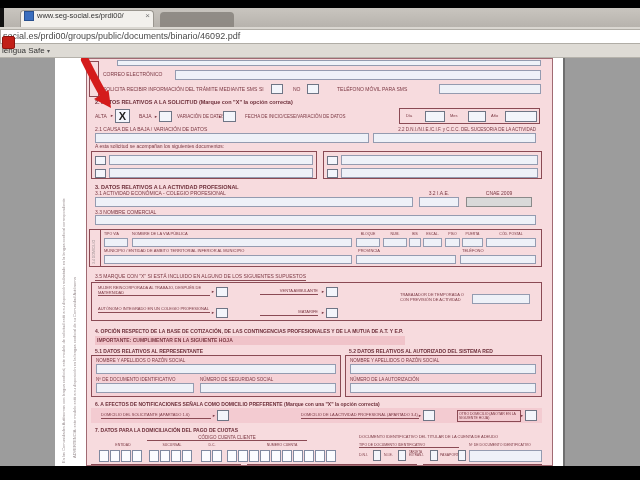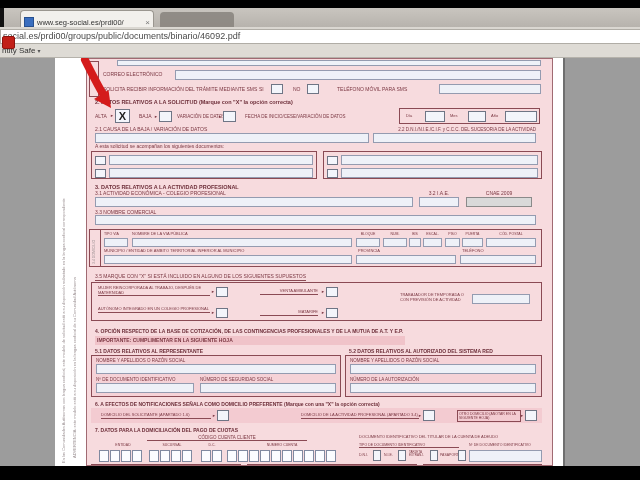--- a/index.html
+++ b/index.html
@@ -2,21 +2,21 @@
 <html><head>
 <meta charset="utf-8">
 <style>
   html,body{margin:0;padding:0}
   body{width:640px;height:480px;position:relative;overflow:hidden;background:#000;
        font-family:"Liberation Sans",sans-serif;}
   .abs{position:absolute}
   
   .tabstrip{left:0;top:8px;width:640px;height:19px;background:linear-gradient(#c9c5bf,#b7b3ad)}
   .tab{left:20px;top:2px;width:134px;height:17px;background:#f2f0ec;border:1px solid #9a968f;
-       border-bottom:none;border-radius:4px 4px 0 0;display:flex;align-items:flex-end;gap:3px;
+       border-bottom:none;border-radius:4px 4px 0 0;display:flex;align-items:flex-start;gap:3px;
        padding:0 3px;box-sizing:border-box}
   .tab-title{font-size:7.5px;color:#333;white-space:nowrap;overflow:hidden}
   .favicon{width:8px;height:8px;background:#3a6ebf;border:1px solid #28508f;flex:none}
   .tabclose{font-size:8px;color:#777;margin-left:auto}
   .ghosttab{left:160px;top:4px;width:74px;height:15px;background:#87837c;border-radius:4px 4px 0 0;opacity:.85}
   .addressbar{left:0;top:27px;width:640px;height:17px;background:#dad7d1}
   .urlfield{left:0;top:2px;width:638px;height:13px;background:#fff;border:1px solid #b0ada6;
             font-size:9px;color:#4a4a4a;line-height:13px;padding-left:2px;white-space:nowrap;overflow:hidden}
   .toolbar{left:0;top:44px;width:640px;height:14px;background:#dedbd5;border-bottom:1px solid #b5b2ab;
            font-size:8px;color:#333;line-height:14px;padding-left:2px;box-sizing:border-box}
@@ -62,21 +62,21 @@
     <span class="tabclose">×</span>
   </div>
   <div class="abs ghosttab"></div>
 </div>
 
 <div class="abs addressbar">
   <div class="abs urlfield">social.es/prdi00/groups/public/documents/binario/46092.pdf</div>
 </div>
 
 <div class="abs toolbar">
-  <span>ntity Safe</span>
+  <span>lengua Safe</span>
   <span style="font-size:6px;color:#555">▾</span>
 </div>
 <div class="abs redbadge"></div>
 
 <div class="abs viewer">
   <div class="abs page">
 
     <div class="abs vtext" style="left:6px;top:15px;height:390px">En las Comunidades Autónomas con lengua cooficial, este modelo de solicitud está a su disposición redactado en la lengua cooficial correspondiente</div>
     <div class="abs vtext" style="left:17px;top:100px;height:300px">ADVERTENCIA: este modelo está a su disposición en la lengua cooficial de su Comunidad Autónoma</div>
 

